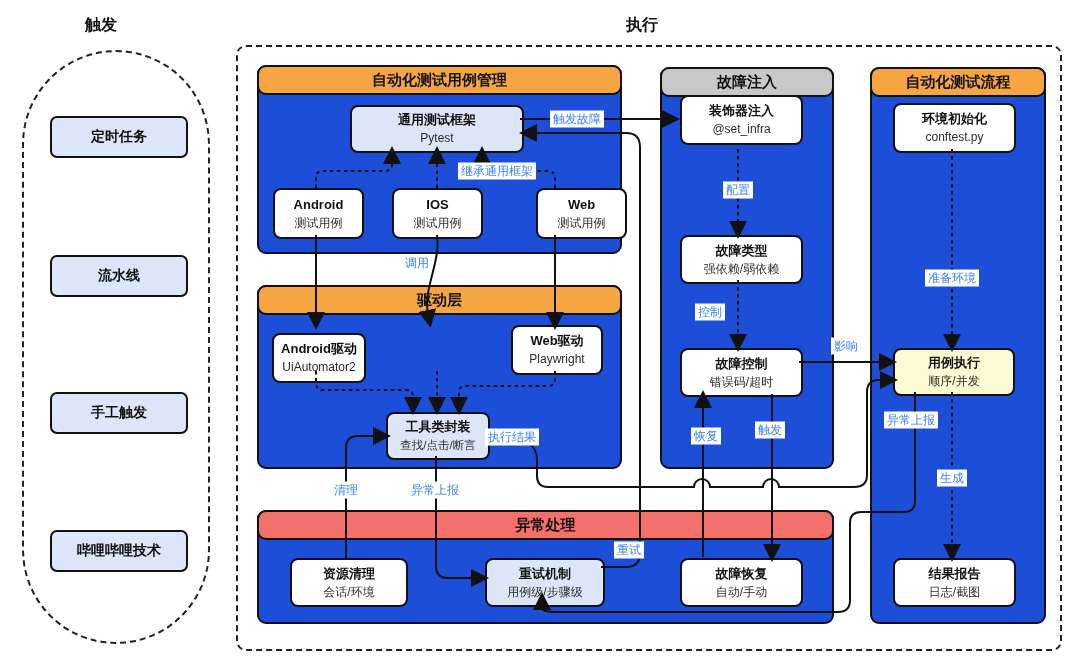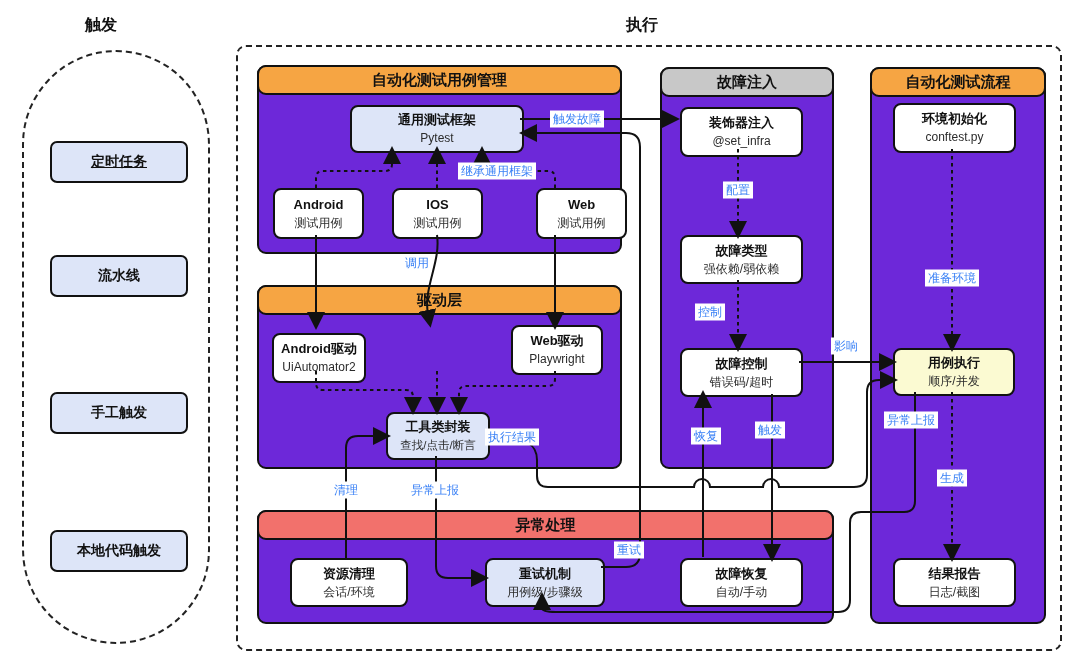--- a/index.html
+++ b/index.html
@@ -1,21 +1,21 @@
 <!DOCTYPE html>
 <html><head>
 <meta charset="utf-8">
 <style>
   html,body{margin:0;padding:0;background:#fff;}
   .canvas{position:relative;width:1080px;height:667px;background:#fff;overflow:hidden;
           font-family:"Liberation Sans","DejaVu Sans",sans-serif;color:#111;}
   .big-title{position:absolute;transform:translate(-50%,-50%);font-size:16px;font-weight:bold;white-space:nowrap;}
   .stadium{position:absolute;left:22px;top:50px;width:184px;height:590px;border:2px dashed #222;border-radius:95px;}
   .exec{position:absolute;left:236px;top:45px;width:822px;height:602px;border:2px dashed #222;border-radius:10px;}
-  .section{position:absolute;background:#6d28d9;border:2px solid #111;border-radius:9px;}
+  .section{position:absolute;background:#1d4ed8;border:2px solid #111;border-radius:9px;}
   .sec-head{position:absolute;top:-2px;left:-2px;right:-2px;height:26px;border:2px solid #111;border-radius:9px;
             display:flex;align-items:center;justify-content:center;font-weight:bold;font-size:15px;}
   .hd-orange{background:#F6A543;}
   .hd-gray{background:#C8C8C8;}
   .hd-red{background:#F2716C;font-family:Liberation Serif, serif;}
   .tbox{position:absolute;left:50px;width:134px;height:38px;background:#DDE5F8;border:2px solid #111;border-radius:7px;
         display:flex;align-items:center;justify-content:center;font-weight:bold;font-size:14px;}
   .node{position:absolute;background:#fff;border:2px solid #111;border-radius:8px;
         display:flex;flex-direction:column;align-items:center;justify-content:center;line-height:18px;text-align:center;}
   .node .nt{font-weight:bold;font-size:13px;white-space:nowrap;}
@@ -31,24 +31,24 @@
 <body>
 
 <div class="canvas">
 
   <div class="big-title" style="left:101px;top:25px;">触发</div>
   <div class="big-title" style="left:642px;top:25px;">执行</div>
 
   <div class="stadium"></div>
   <div class="exec"></div>
 
-  <div class="tbox" style="top:141px;text-decoration:underline;">定时任务</div>
+  <div class="tbox" style="top:116px;">定时任务</div>
   <div class="tbox" style="top:255px;">流水线</div>
   <div class="tbox" style="top:392px;">手工触发</div>
-  <div class="tbox" style="top:530px;">本地代码触发</div>
+  <div class="tbox" style="top:530px;">哔哩哔哩技术</div>
 
   <div class="section" style="left:257px;top:65px;width:361px;height:185px;">
     <div class="sec-head hd-orange">自动化测试用例管理</div>
   </div>
   <div class="section" style="left:257px;top:285px;width:361px;height:180px;">
     <div class="sec-head hd-orange">驱动层</div>
   </div>
   <div class="section" style="left:660px;top:67px;width:170px;height:398px;">
     <div class="sec-head hd-gray">故障注入</div>
   </div>
@@ -80,21 +80,21 @@
       <span class="ns">UiAutomator2</span>
   </div>
   <div class="node" style="left:511px;top:325px;width:88px;height:46px;">
     <span class="nt">Web驱动</span>
       <span class="ns">Playwright</span>
   </div>
   <div class="node nd-blue" style="left:386px;top:412px;width:100px;height:44px;">
     <span class="nt">工具类封装</span>
       <span class="ns" style="font-size:11.5px;">查找/点击/断言</span>
   </div>
-  <div class="node" style="left:680px;top:107px;width:119px;height:46px;">
+  <div class="node" style="left:680px;top:95px;width:119px;height:46px;">
     <span class="nt">装饰器注入</span>
       <span class="ns">@set_infra</span>
   </div>
   <div class="node" style="left:680px;top:235px;width:119px;height:45px;">
     <span class="nt">故障类型</span>
       <span class="ns">强依赖/弱依赖</span>
   </div>
   <div class="node" style="left:680px;top:348px;width:119px;height:45px;">
     <span class="nt">故障控制</span>
       <span class="ns">错误码/超时</span>

